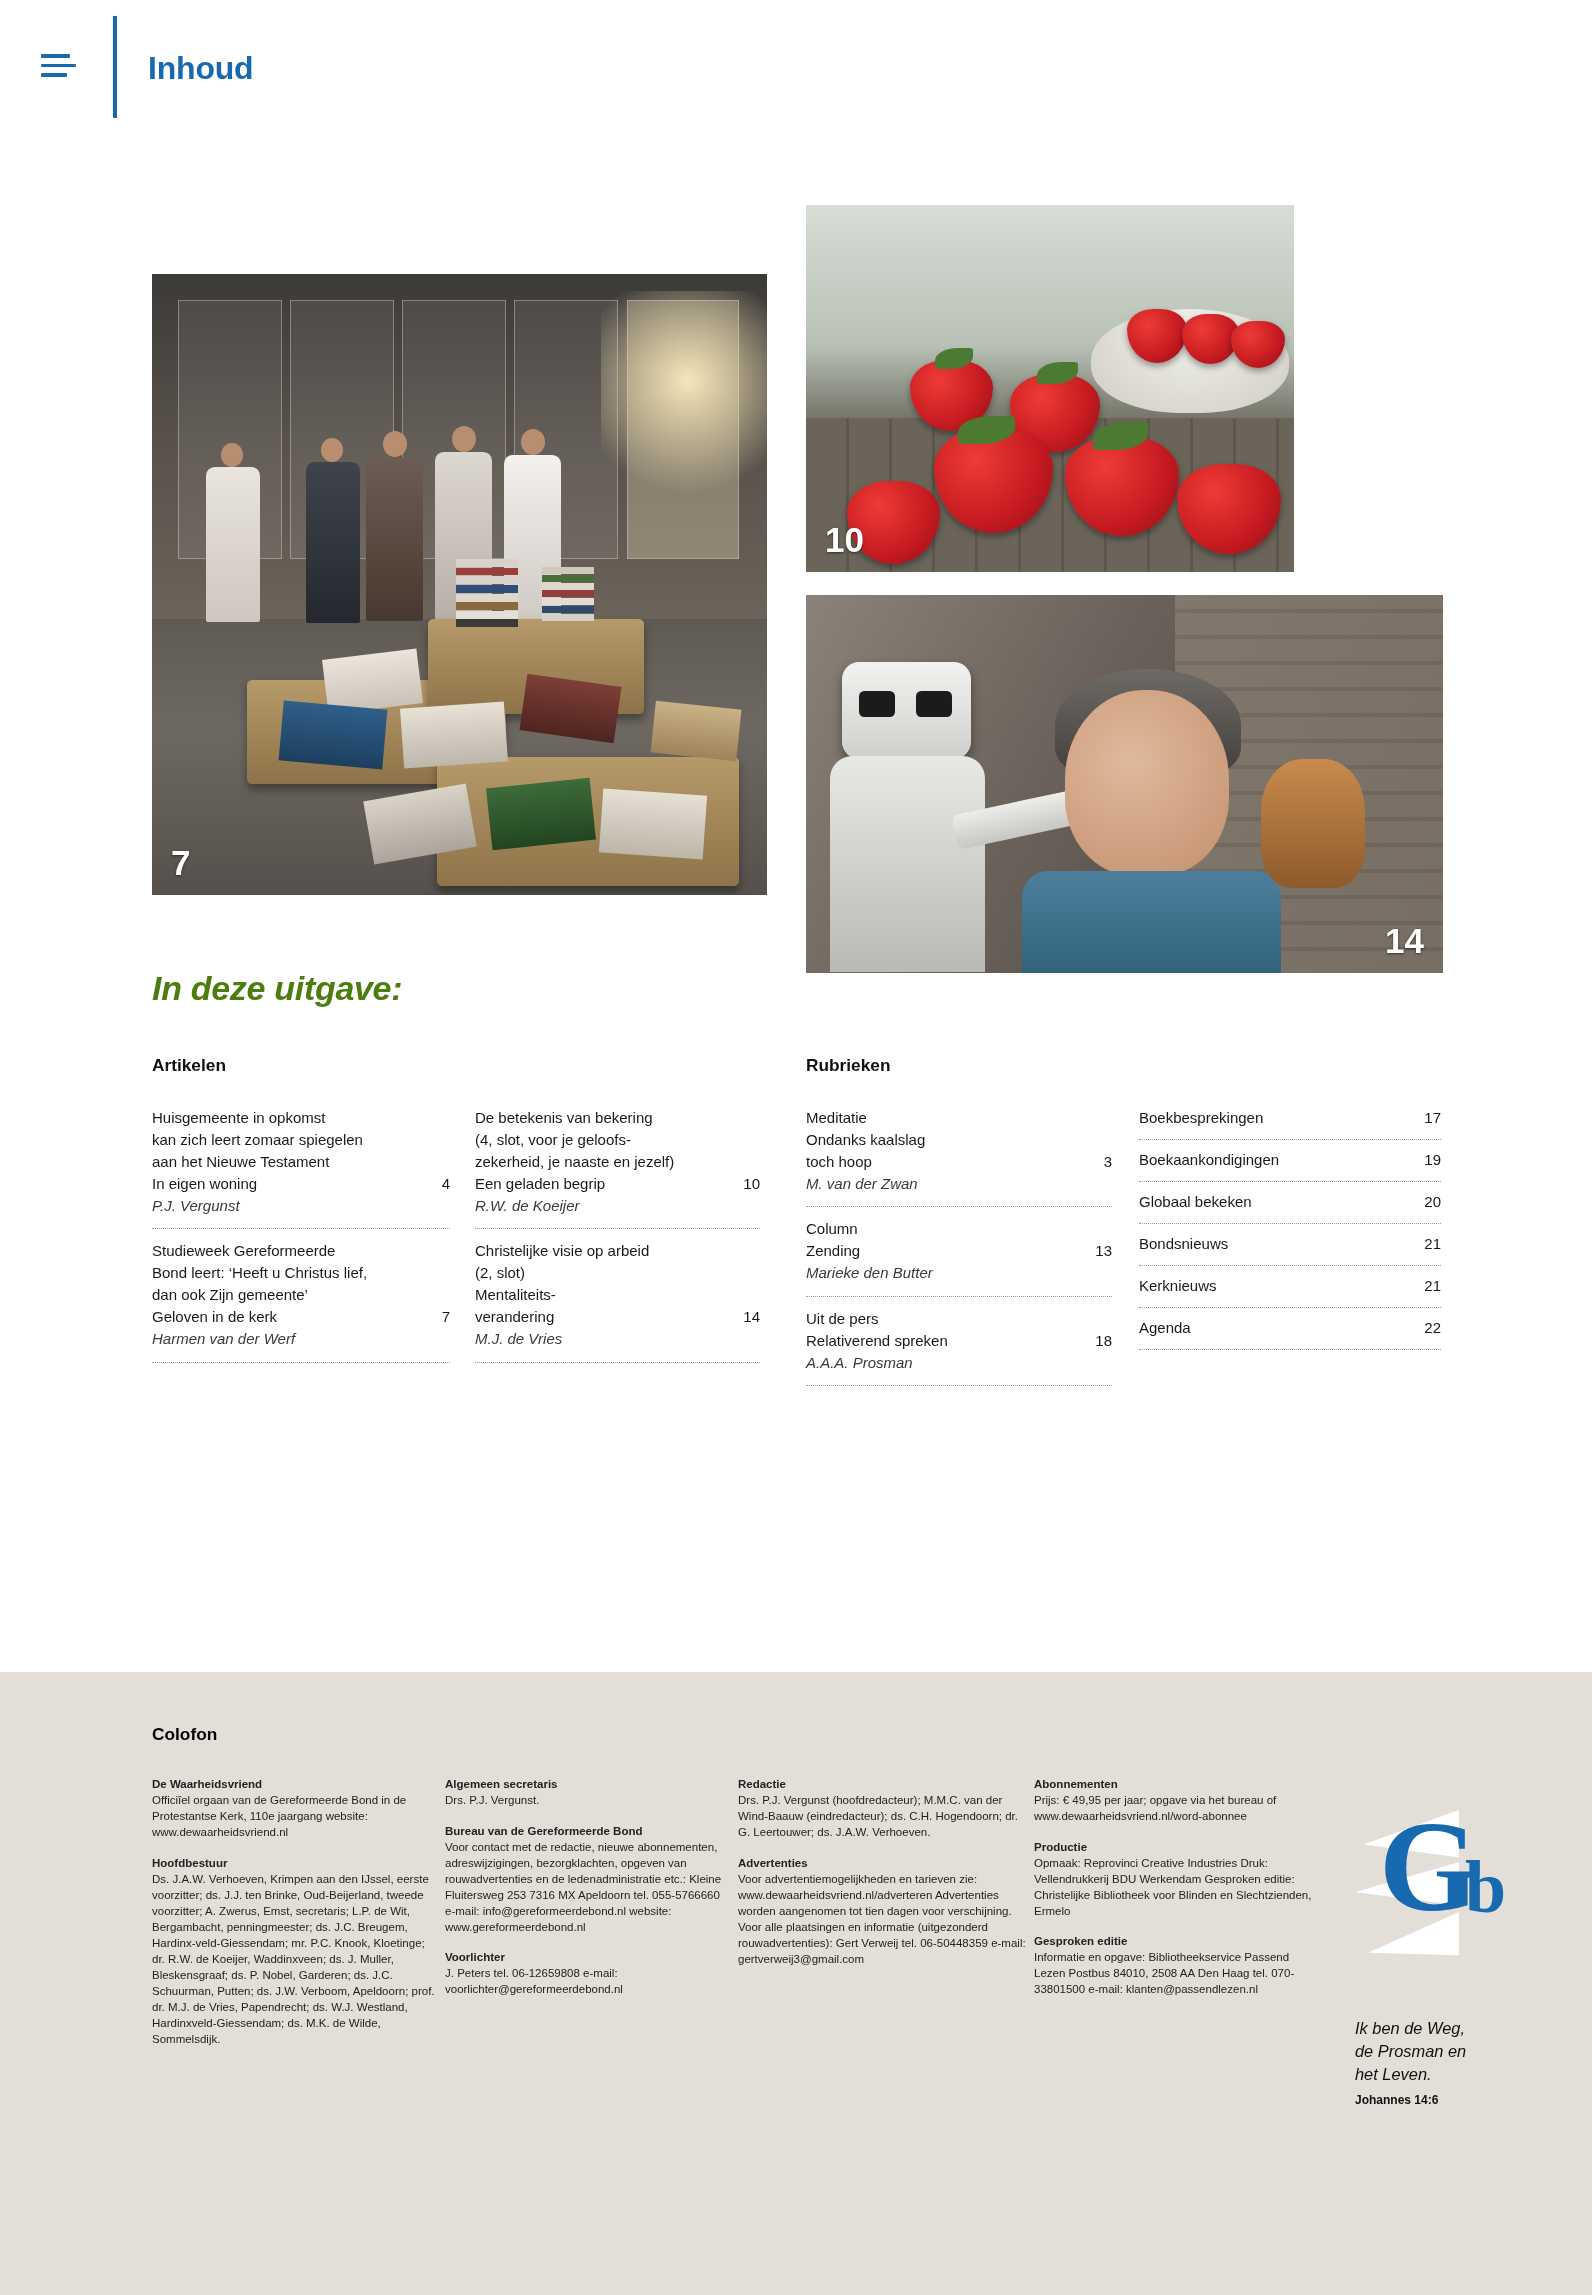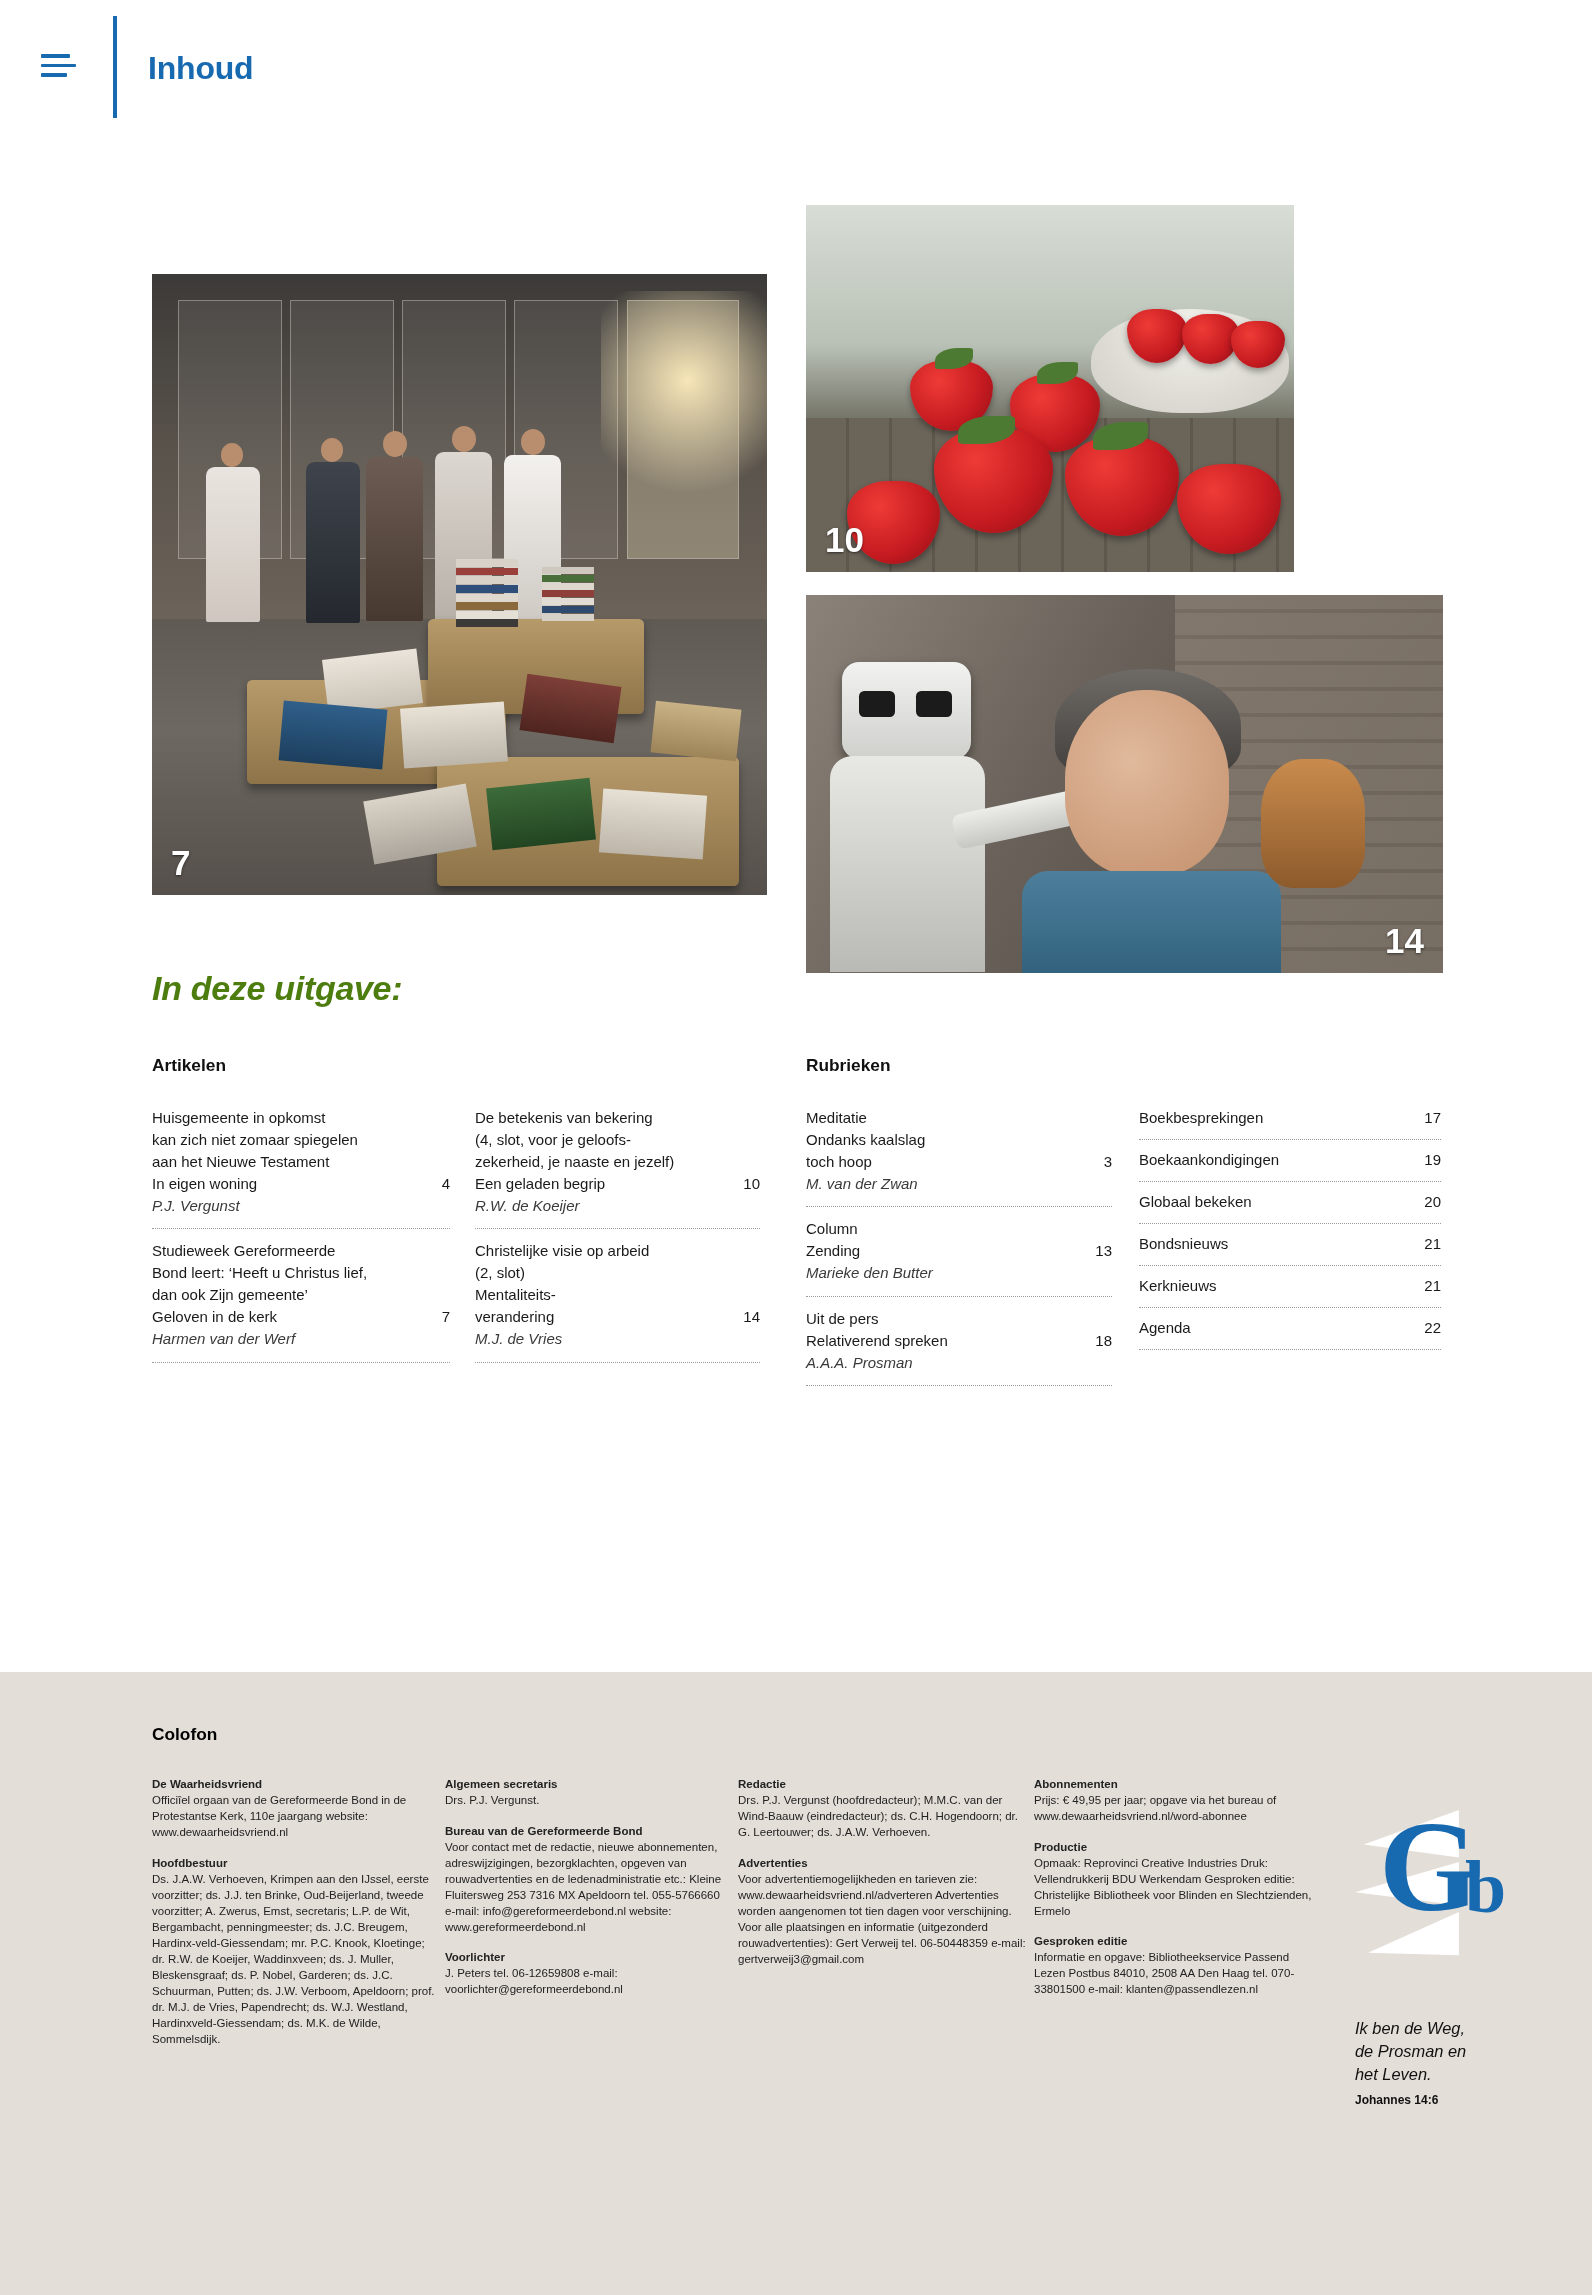--- a/index.html
+++ b/index.html
@@ -264,21 +264,21 @@
   </div>
 
   <div class="uitgave-title">In deze uitgave:</div>
 
   <div class="colhead" id="head-artikelen">Artikelen</div>
   <div class="colhead" id="head-rubrieken">Rubrieken</div>
 
   <div class="toc-col" id="col-a">
     <div class="entry">
       <span class="line">Huisgemeente in opkomst</span>
-      <span class="line">kan zich niet zomaar spiegelen</span>
+      <span class="line">kan zich leert zomaar spiegelen</span>
       <span class="line">aan het Nieuwe Testament</span>
       <span class="titleline">
         <span class="t">In eigen woning</span>
         <span class="p">4</span>
       </span>
       <span class="line author">P.J. Vergunst</span>
     </div>
     <div class="entry">
       <span class="line">Studieweek Gereformeerde</span>
       <span class="line">Bond leert: ‘Heeft u Christus lief,</span>

